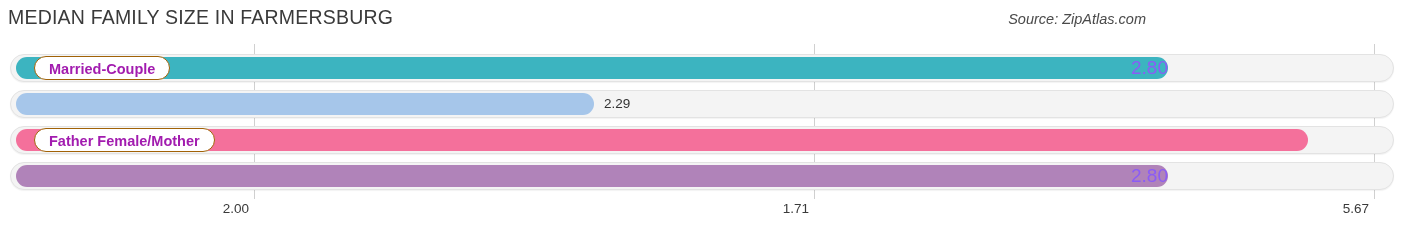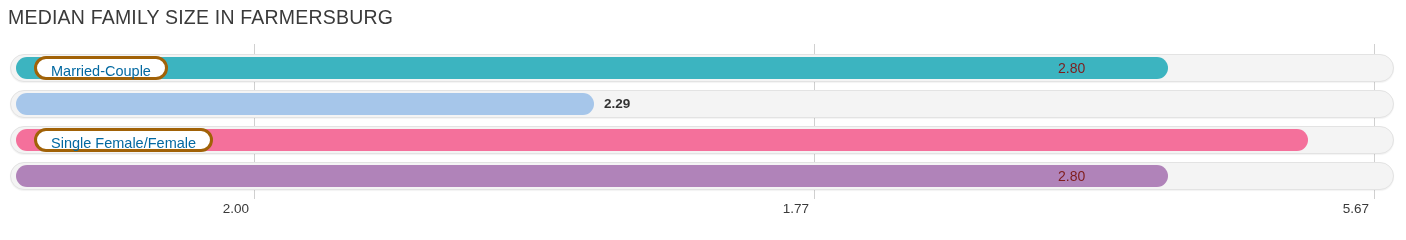--- a/index.html
+++ b/index.html
@@ -83,49 +83,49 @@
     left: 6px;
     top: 3px;
     height: 22px;
     border-radius: 11px;
   }
   .bar-value-in {
     position: absolute;
     top: 3px;
     height: 22px;
     line-height: 22px;
-    font-size: 14px;
-    color: #7f1d1d;
-    text-align: left;
+    font-size: 19px;
+    color: #8b5cf6;
+    text-align: right;
     white-space: nowrap;
   }
   .bar-value-out {
     position: absolute;
     top: 3px;
     height: 22px;
     line-height: 22px;
     font-size: 13.5px;
     color: #333333;
     white-space: nowrap;
-    font-weight: bold;
   }
   .bar-label {
     position: absolute;
     top: 2px;
     left: 24px;
     height: 24px;
     line-height: 24px;
     padding: 0 14px;
     background: #ffffff;
-    border: 3px solid #a16207;
+    border: 1px solid #a16207;
     border-radius: 12px;
     font-size: 14.5px;
-    color: #0369a1;
+    color: #a21caf;
     white-space: nowrap;
     box-sizing: border-box;
+    font-weight: bold;
   }
 
   
   .axis {
     position: absolute;
     left: 0;
     top: 199px;
     width: 1406px;
     height: 34px;
   }
@@ -137,20 +137,21 @@
     transform: translateX(-100%);
     white-space: nowrap;
   }
 </style>
 </head>
 <body>
 
 <div id="chart-root">
 
   <div class="chart-title">MEDIAN FAMILY SIZE IN FARMERSBURG</div>
+  <div class="chart-source">Source: ZipAtlas.com</div>
 
   <div class="plot">
 
     <div class="gridline" style="left:254px;"></div>
     <div class="gridline" style="left:814px;"></div>
     <div class="gridline" style="left:1374px;"></div>
 
     <div class="bar-row" style="top:10px;">
       <div class="track"></div>
       <div class="bar-fill" style="width:1152px;background:#3cb4c0;"></div>
@@ -160,30 +161,30 @@
 
     <div class="bar-row" style="top:46px;">
       <div class="track"></div>
       <div class="bar-fill" style="width:578px;background:#a6c6ea;"></div>
       <div class="bar-value-out" style="left:594px;">2.29</div>
     </div>
 
     <div class="bar-row" style="top:82px;">
       <div class="track"></div>
       <div class="bar-fill" style="width:1292px;background:#f4709b;"></div>
-      <div class="bar-label">Single Female/Female</div>
+      <div class="bar-label">Father Female/Mother</div>
     </div>
 
     <div class="bar-row" style="top:118px;">
       <div class="track"></div>
       <div class="bar-fill" style="width:1152px;background:#b083b9;"></div>
       <div class="bar-value-in" style="left:1048px;width:110px;">2.80</div>
     </div>
 
   </div>
 
   <div class="axis">
     <div class="tick-label" style="left:249px;">2.00</div>
-    <div class="tick-label" style="left:809px;">1.77</div>
+    <div class="tick-label" style="left:809px;">1.71</div>
     <div class="tick-label" style="left:1369px;">5.67</div>
   </div>
 
 </div>
 
 </body></html>

